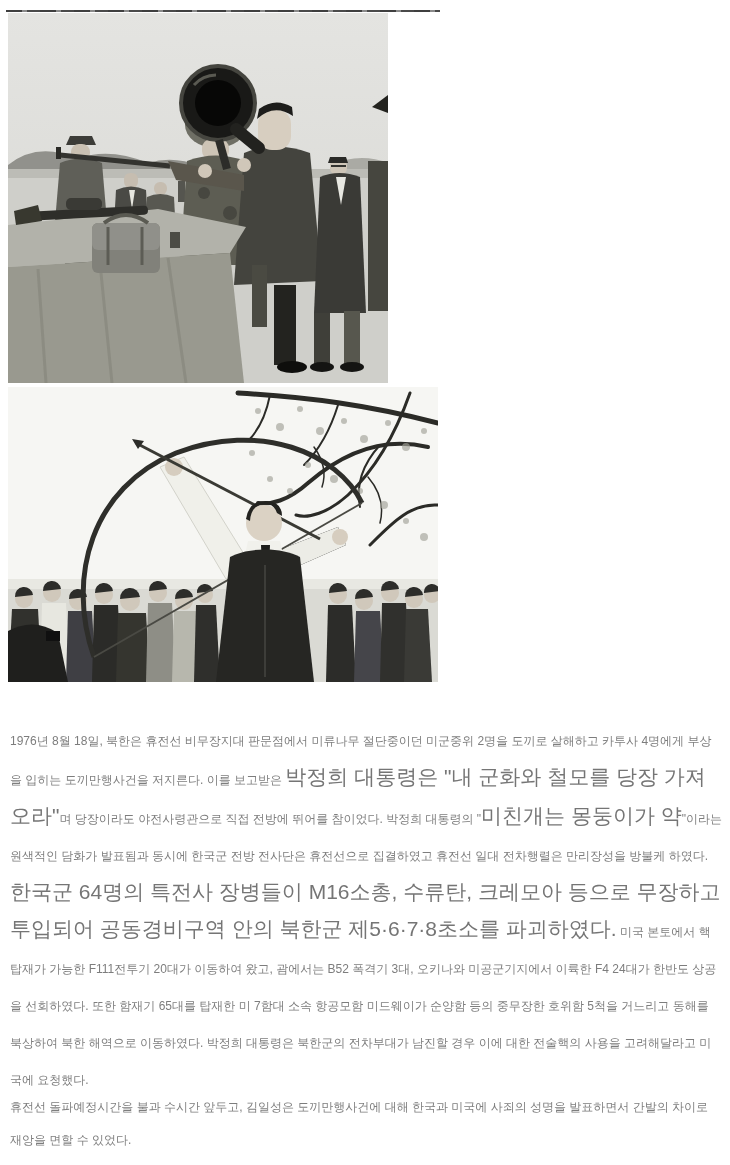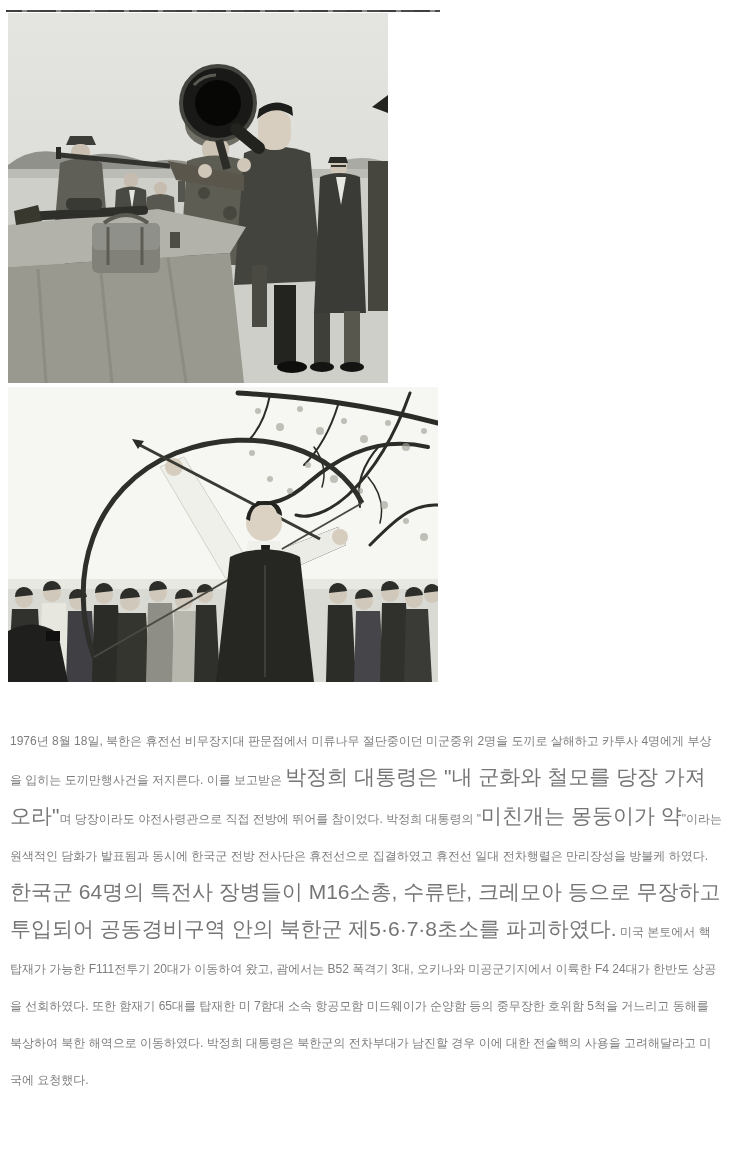--- a/index.html
+++ b/index.html
@@ -223,15 +223,16 @@
       <path d="M238,132 q3,-19 21,-18 q15,1 15,15 l-5,-3 q-3,-9 -11,-9 q-15,0 -16,17 Z" fill="#232320"></path>
       <polygon points="240,154 272,154 276,172 236,172" fill="#f1f1ec"></polygon>
       <polygon points="253,158 262,158 260,202 255,202" fill="#1d1d1b"></polygon>
       <path d="M222,170 C 240,160 274,160 292,170 L 306,295 L 208,295 Z" fill="#262623"></path>
       <line x1="257" y1="178" x2="257" y2="290" stroke="#3d3d39" stroke-width="2"></line>
     </svg>
   </figure>
 
   <div class="article">
     <p class="para"><span class="sm">1976년 8월 18일, 북한은 휴전선 비무장지대 판문점에서 미류나무 절단중이던 미군중위 2명을 도끼로 살해하고 카투사 4명에게 부상을 입히는 도끼만행사건을 저지른다. 이를 보고받은 </span><span class="lg">박정희 대통령은 "내 군화와 철모를 당장 가져오라"</span><span class="sm">며 당장이라도 야전사령관으로 직접 전방에 뛰어를 참이었다. 박정희 대통령의 "</span><span class="lg">미친개는 몽둥이가 약</span><span class="sm">"이라는 원색적인 담화가 발표됨과 동시에 한국군 전방 전사단은 휴전선으로 집결하였고 휴전선 일대 전차행렬은 만리장성을 방불케 하였다.</span><br><span class="lg">한국군 64명의 특전사 장병들이 M16소총, 수류탄, 크레모아 등으로 무장하고 투입되어 공동경비구역 안의 북한군 제5·6·7·8초소를 파괴하였다.</span><span class="sm"> 미국 본토에서 핵탑재가 가능한 F111전투기 20대가 이동하여 왔고, 괌에서는 B52 폭격기 3대, 오키나와 미공군기지에서 이륙한 F4 24대가 한반도 상공을 선회하였다. 또한 함재기 65대를 탑재한 미 7함대 소속 항공모함 미드웨이가 순양함 등의 중무장한 호위함 5척을 거느리고 동해를 북상하여 북한 해역으로 이동하였다. 박정희 대통령은 북한군의 전차부대가 남진할 경우 이에 대한 전술핵의 사용을 고려해달라고 미국에 요청했다.</span></p>
+    <p class="para para-final"><span class="sm">휴전선 돌파예정시간을 불과 수시간 앞두고, 김일성은 도끼만행사건에 대해 한국과 미국에 사죄의 성명을 발표하면서 간발의 차이로 재앙을 면할 수 있었다.</span></p>
   </div>
 
 </div>
 
 </body></html>

